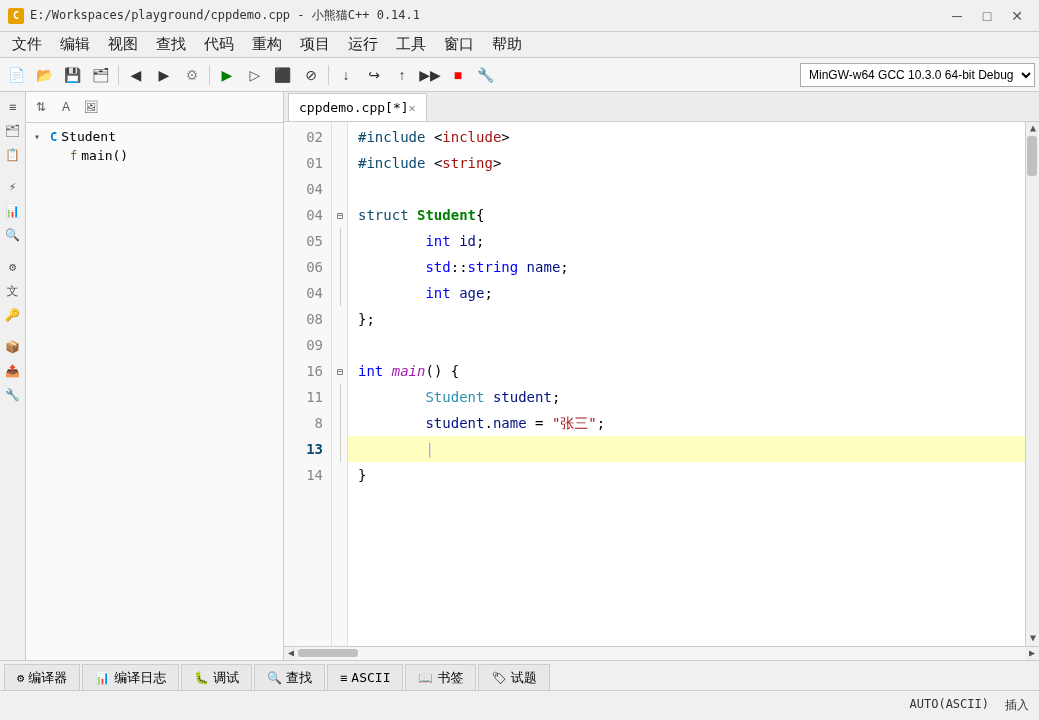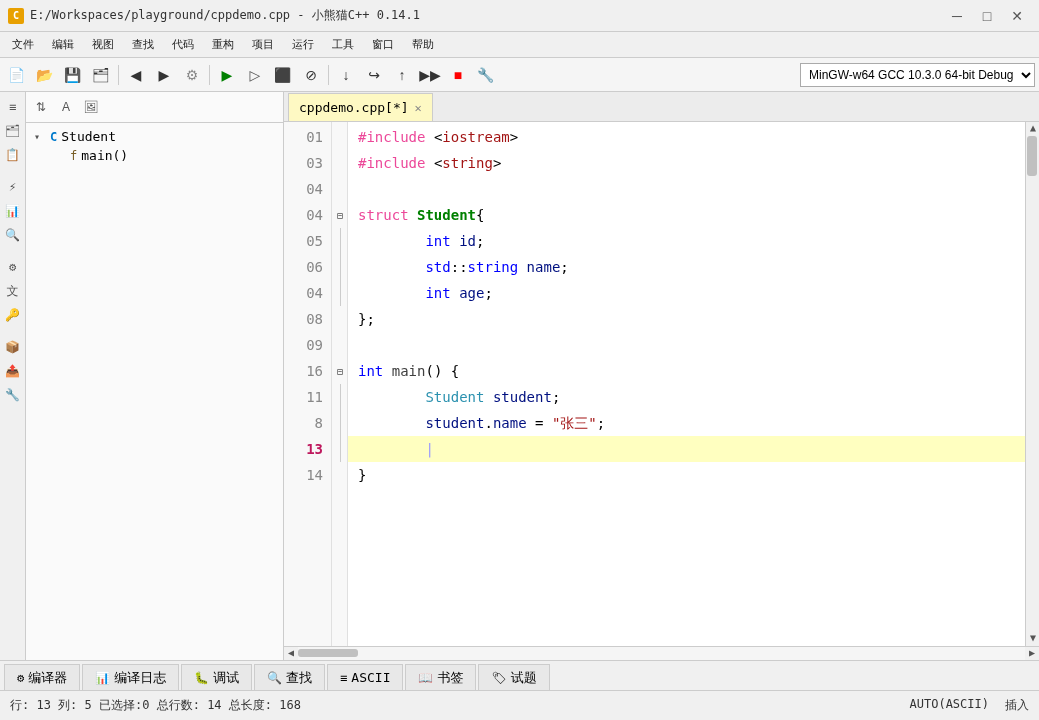--- a/index.html
+++ b/index.html
@@ -60,21 +60,21 @@
       background: #f0f0f0;
       height: 26px;
       display: flex;
       align-items: center;
       padding: 0 4px;
       border-bottom: 1px solid #ccc;
       gap: 2px;
     }
     .menu-item {
       padding: 2px 8px;
-      font-size: 11px;
+      font-size: 15px;
       cursor: pointer;
       color: #222;
       border-radius: 2px;
     }
 
     
     .toolbar {
       background: #f5f5f5;
       height: 34px;
       display: flex;
@@ -204,22 +204,21 @@
       background: #ececec;
       border-bottom: 1px solid #ccc;
       display: flex;
       align-items: flex-end;
     }
     .tab {
       height: 28px;
       padding: 0 10px;
       display: flex;
       align-items: center;
-      gap: 6px;
-      background: #fef9c3;
+      background: #ffffff;
       border: 1px solid #ccc;
       border-bottom: none;
       font-size: 13px;
       cursor: pointer;
       margin-left: 4px;
     }
     .tab-close {
       font-size: 12px;
       color: #888;
       cursor: pointer;
@@ -281,26 +280,26 @@
     .code-line {
       height: 26px;
       padding-left: 10px;
       white-space: pre;
       display: flex;
       align-items: center;
     }
     .code-line.current-line { background: #ffffc0; }
 
     
-    .kw { color: #ec4899; font-weight: normal; }
+    .kw { color: #0c4a6e; font-weight: normal; }
     .type { color: #0000ff; }
     .include-file { color: #a31515; }
     .struct-name { color: #008000; font-weight: bold; }
     .class-name { color: #2b91af; }
-    .fn-name { color: #404040; }
+    .fn-name { color: #a21caf; font-style: italic; }
     .string-val { color: #a31515; }
     .var-name { color: #001080; }
     .member { color: #001080; }
 
     
     .right-scroll {
       width: 14px;
       background: #f0f0f0;
       border-left: 1px solid #ccc;
       display: flex;
@@ -482,33 +481,33 @@
       <div class="tab-bar">
         <div class="tab">
           <span>cppdemo.cpp[*]</span>
           <span class="tab-close">✕</span>
         </div>
       </div>
 
       <div class="code-editor">
 
         <div class="line-numbers">
+          <div>02</div>
           <div>01</div>
-          <div>03</div>
           <div>04</div>
           <div>04</div>
           <div>05</div>
           <div>06</div>
           <div>04</div>
           <div>08</div>
           <div>09</div>
           <div>16</div>
           <div>11</div>
           <div>8</div>
-          <div style="color:#be185d;font-weight:bold;">13</div>
+          <div style="color:#0c4a6e;font-weight:bold;">13</div>
           <div>14</div>
         </div>
 
         <div class="fold-indicators">
           <div class="fold-line"></div>
           <div class="fold-line"></div>
           <div class="fold-line"></div>
           <div class="fold-btn" style="color:#555;">⊟</div>
           <div class="fold-line">
               <div class="fold-vline"></div>
@@ -530,21 +529,21 @@
             </div>
           <div class="fold-line">
               <div class="fold-vline"></div>
             </div>
           <div class="fold-line"></div>
         </div>
 
         <div class="code-content">
 
           <div class="code-line">
-            <span class="kw">#include</span><span> </span><span>&lt;</span><span class="include-file">iostream</span><span>&gt;</span>
+            <span class="kw">#include</span><span> </span><span>&lt;</span><span class="include-file">include</span><span>&gt;</span>
           </div>
 
           <div class="code-line">
             <span class="kw">#include</span><span> </span><span>&lt;</span><span class="include-file">string</span><span>&gt;</span>
           </div>
 
           <div class="code-line"></div>
 
           <div class="code-line">
             <span class="kw">struct</span><span> </span><span class="struct-name">Student</span><span>{</span>
@@ -635,20 +634,19 @@
       <span class="bottom-tab-icon">📖</span>
       <span>书签</span>
     </div>
     <div class="bottom-tab">
       <span class="bottom-tab-icon">🏷</span>
       <span>试题</span>
     </div>
   </div>
 
   <div class="status-bar">
-    <span>行: 13  列: 5  已选择:0  总行数: 14  总长度: 168</span>
     <div class="status-right">
       <span>AUTO(ASCII)</span>
       <span>插入</span>
     </div>
   </div>
 
 </div>
 
 </body></html>

